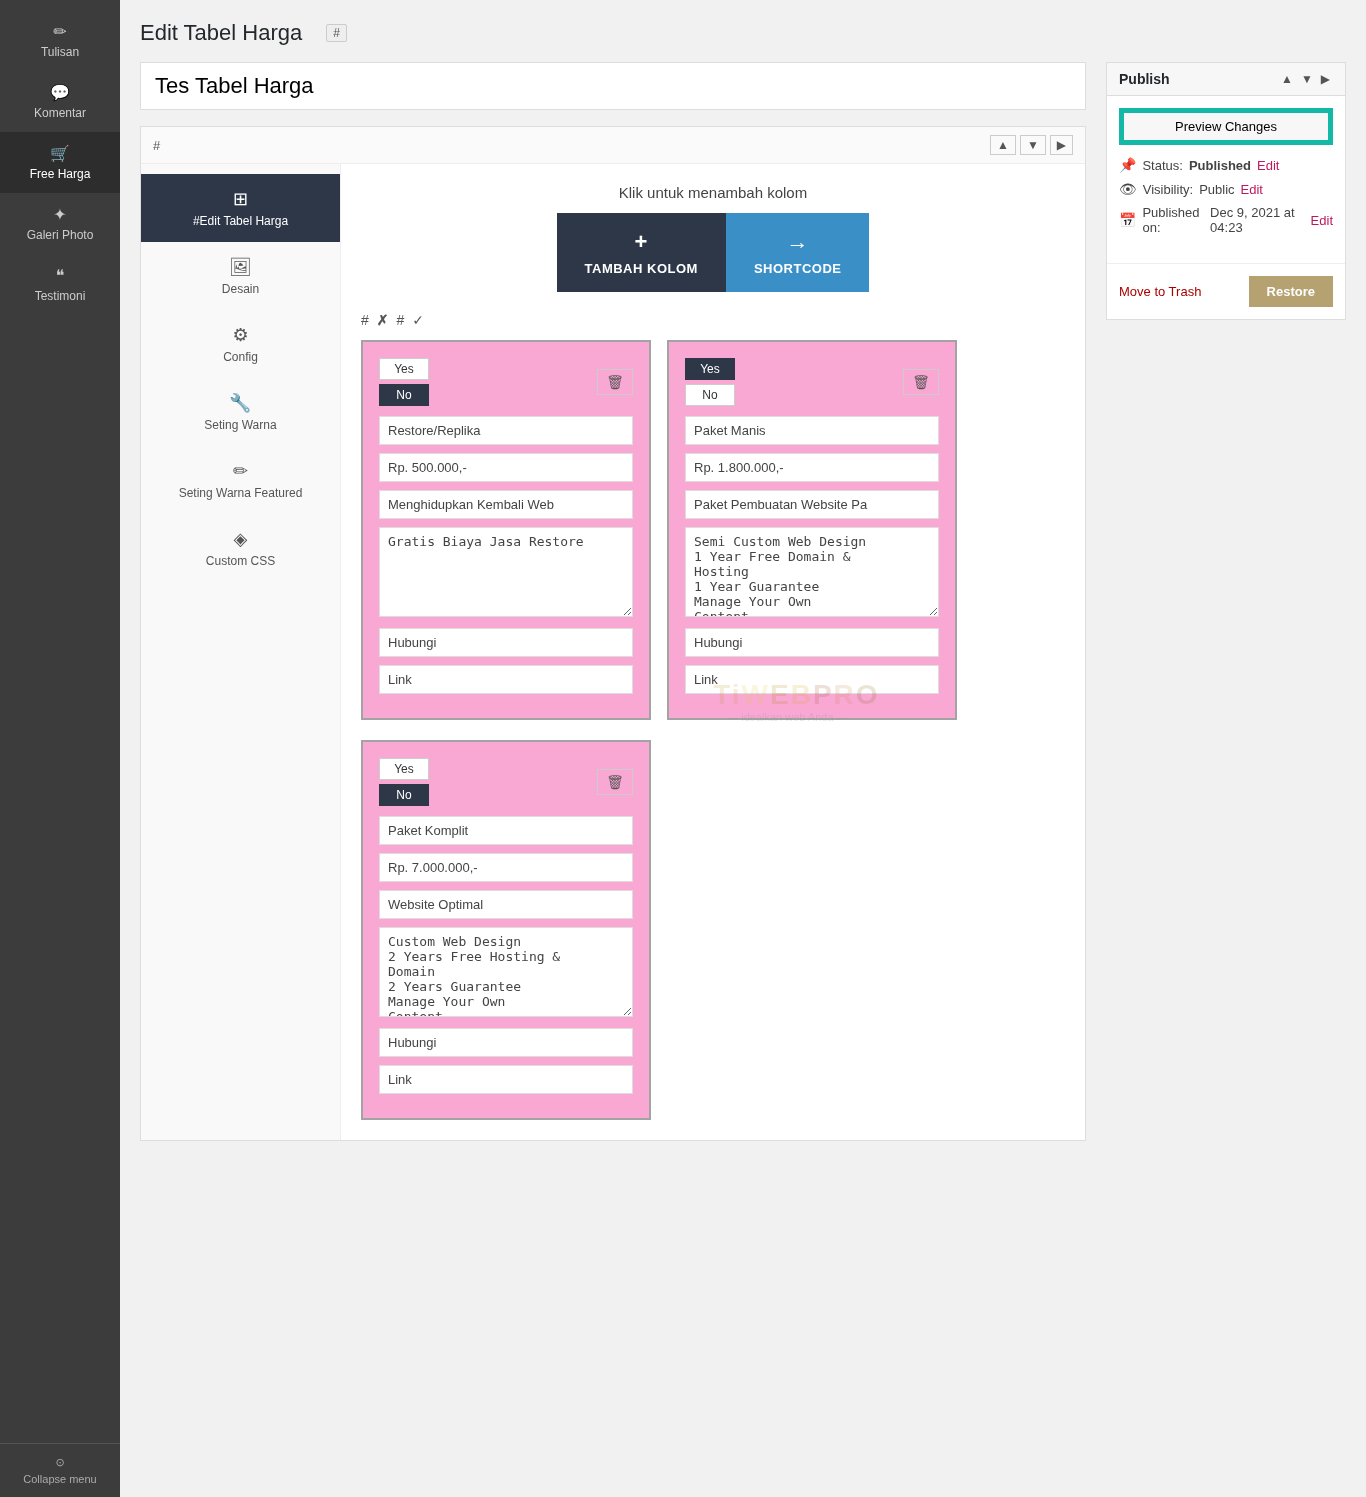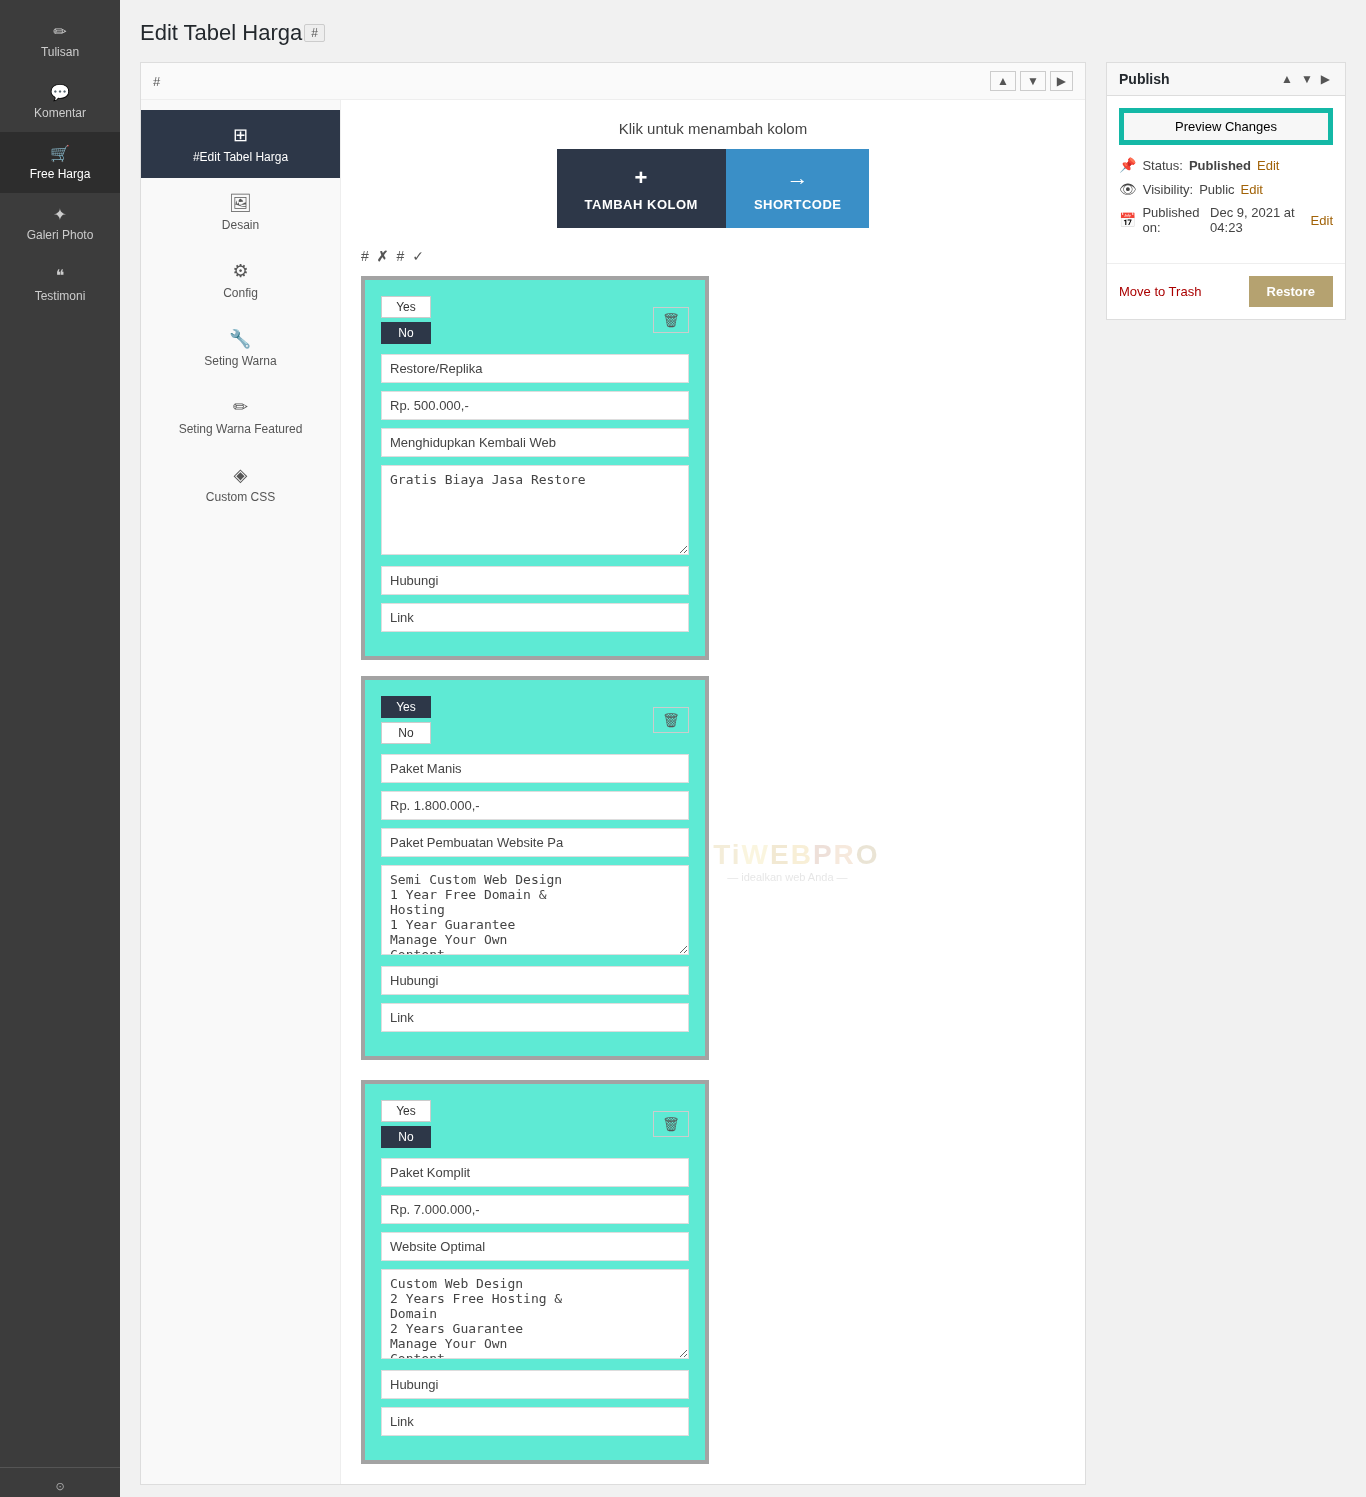--- a/index.html
+++ b/index.html
@@ -47,21 +47,21 @@
       flex: 1;
       padding: 20px;
       background: #f1f1f1;
       overflow-y: auto;
     }
 
     
     .page-header {
       display: flex;
       align-items: center;
-      gap: 2px;
+      gap: 24px;
       margin-bottom: 16px;
     }
     .page-title {
       font-size: 22px;
       font-weight: 400;
       color: #23282d;
     }
     .page-title-badge {
       background: #eee;
       border: 1px solid #ccc;
@@ -206,24 +206,24 @@
       gap: 20px;
     }
     .columns-row {
       display: flex;
       gap: 16px;
       flex-wrap: wrap;
     }
 
     
     .column-card {
-      background: #5eead4;
-      border: 4px solid #a3a3a3;
+      background: #f9a8d4;
+      border: 2px solid #a3a3a3;
       padding: 16px;
-      width: 348px;
+      width: 290px;
       flex-shrink: 0;
     }
     .card-header {
       display: flex;
       align-items: center;
       justify-content: space-between;
       margin-bottom: 10px;
     }
     .card-toggle-row {
       display: flex;
@@ -356,21 +356,21 @@
     .publish-row {
       display: flex;
       align-items: center;
       gap: 6px;
       margin-bottom: 8px;
       font-size: 13px;
       color: #444;
     }
     .publish-icon { font-size: 14px; }
     .edit-link {
-      color: #a16207;
+      color: #be185d;
       text-decoration: none;
       cursor: pointer;
     }
     .publish-status { font-weight: 600; }
     .publish-actions {
       display: flex;
       align-items: center;
       justify-content: space-between;
       padding: 12px;
       border-top: 1px solid #eee;
@@ -437,20 +437,21 @@
 
   <div class="page-header">
     <h1 class="page-title">Edit Tabel Harga</h1>
     <span class="page-title-badge">#</span>
   </div>
 
   <div class="top-area">
     <div class="main-editor-area">
 
       
+      <input type="text" class="title-input" value="Tes Tabel Harga" style="">
 
       
       <div class="editor-area">
 
         <div class="editor-toolbar">
           <span class="editor-toolbar-label">#</span>
           <div class="editor-toolbar-controls">
             <button class="toolbar-btn">▲</button>
             <button class="toolbar-btn">▼</button>
             <button class="toolbar-btn">▶</button>

